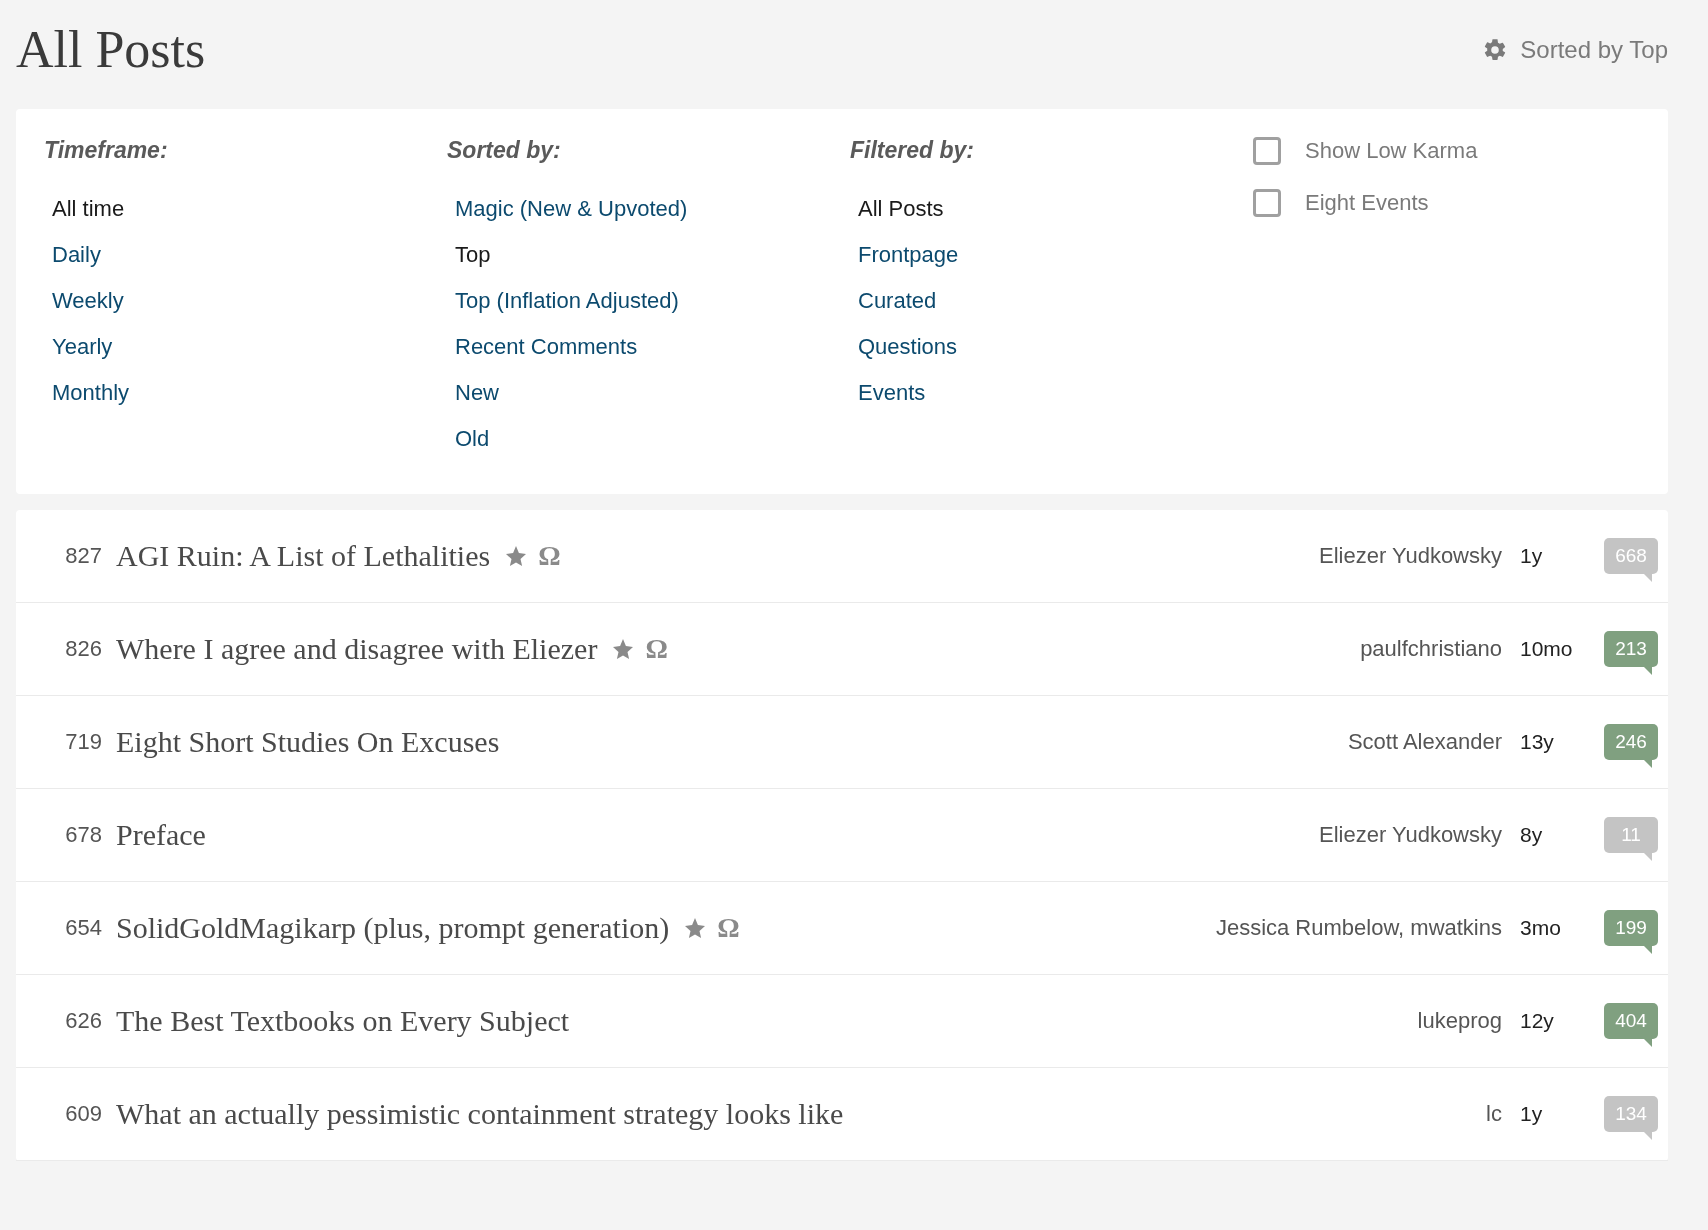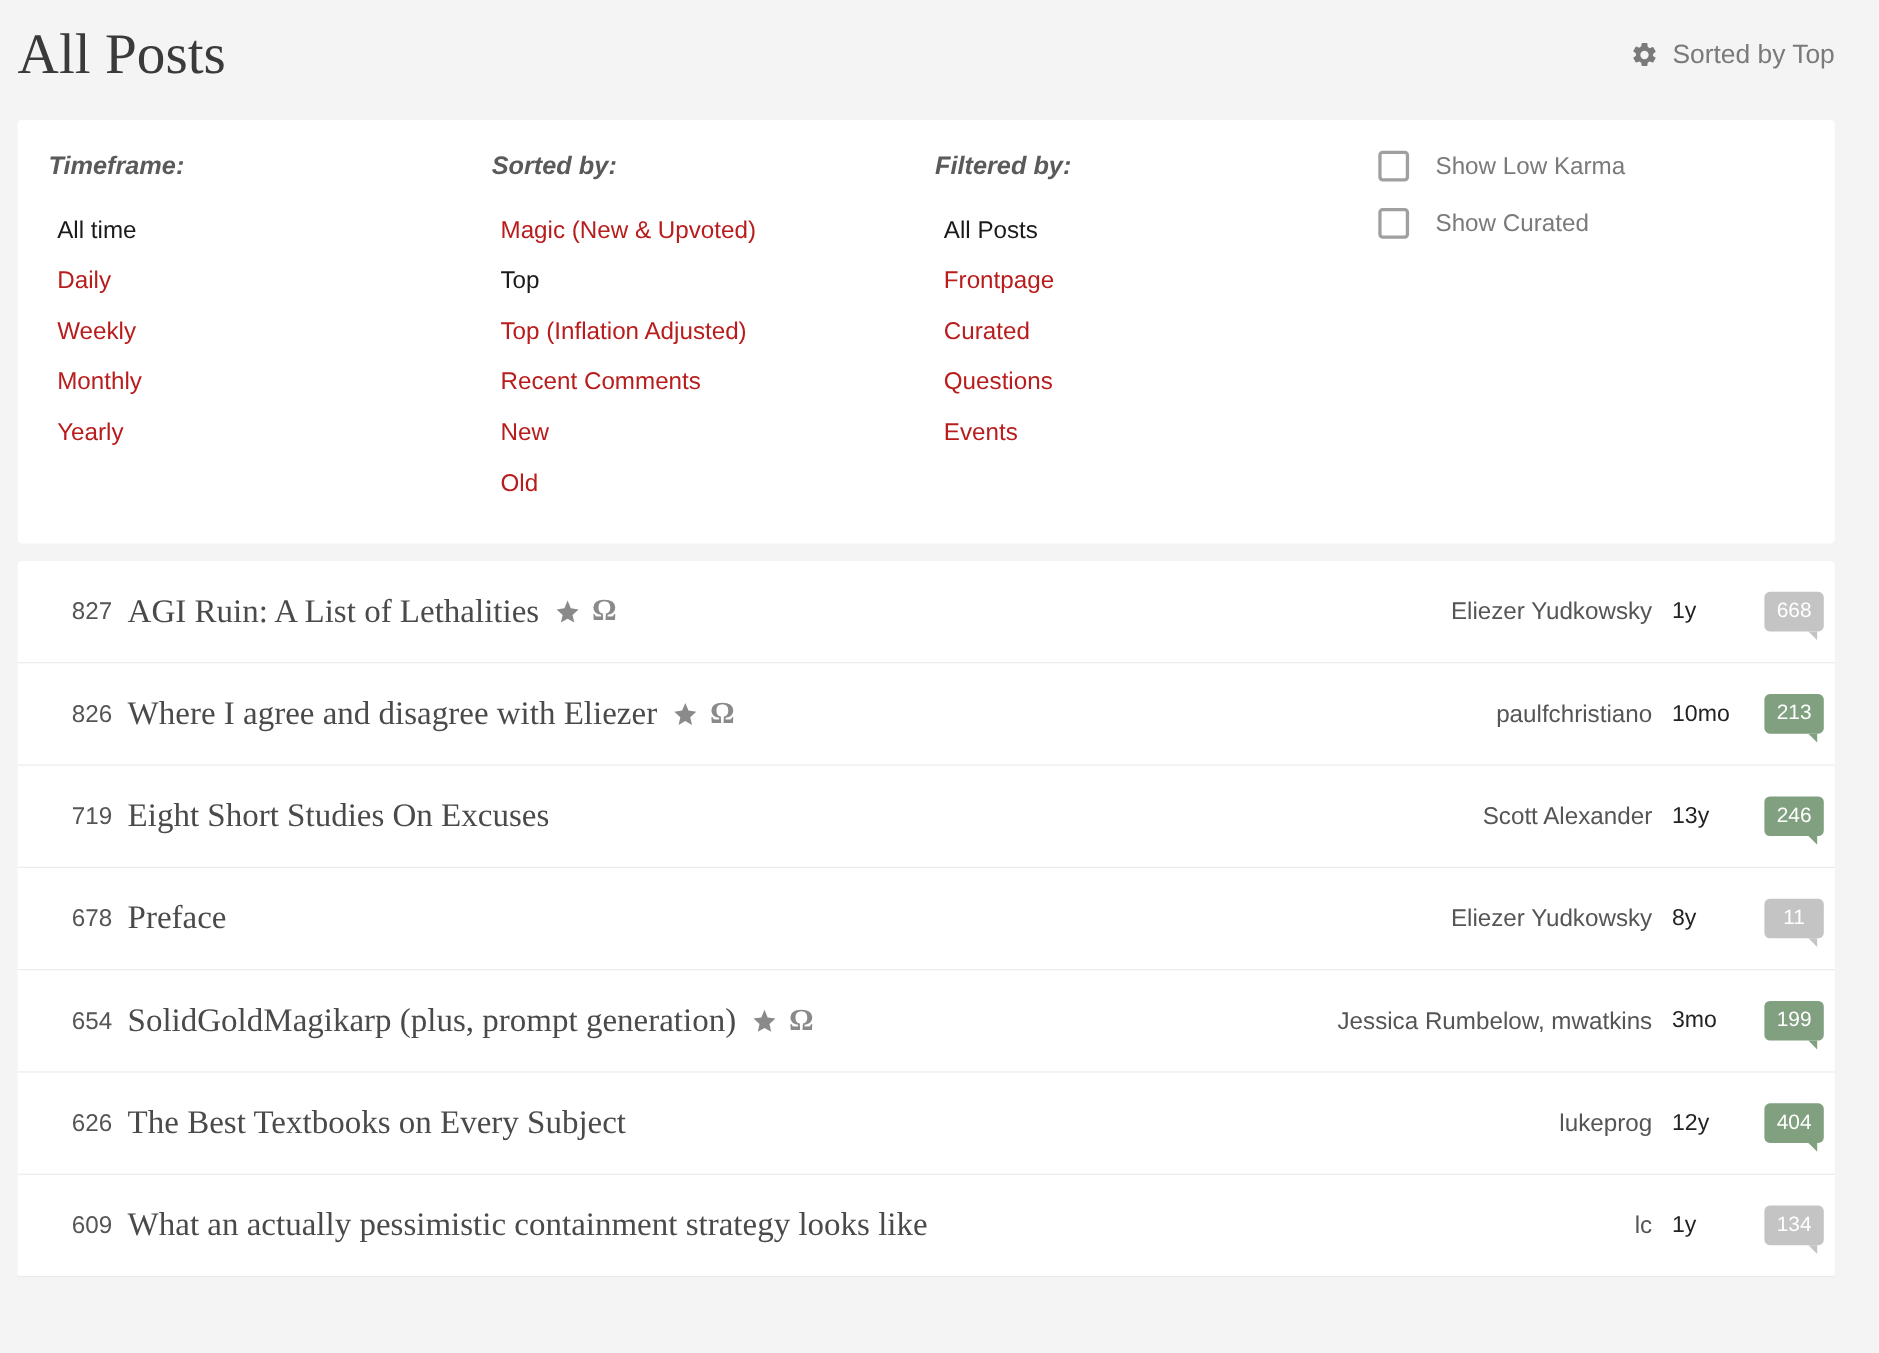--- a/index.html
+++ b/index.html
@@ -45,21 +45,21 @@
   .filter-col.col-4 { flex: 1; }
   .filter-heading {
     font-style: italic;
     font-weight: 600;
     color: #5a5a5a;
     font-size: 23px;
     margin-bottom: 22px;
   }
   .filter-option {
     font-size: 22px;
-    color: #b91c1c;
+    color: #0c4a6e;
     padding: 10px 8px;
     cursor: pointer;
   }
   .filter-option.selected { color: #1a1a1a; font-weight: 500; }
   .checkbox-row {
     display: flex;
     align-items: center;
     gap: 24px;
     margin-bottom: 24px;
     cursor: pointer;
@@ -158,22 +158,22 @@
     </div>
   </div>
 
   <div class="filters-panel">
     <div class="filter-col">
       <div class="filter-heading">Timeframe:</div>
       <div id="timeframe-options">
           <div class="filter-option selected">All time</div>
           <div class="filter-option">Daily</div>
           <div class="filter-option">Weekly</div>
+          <div class="filter-option">Yearly</div>
           <div class="filter-option">Monthly</div>
-          <div class="filter-option">Yearly</div>
         </div>
     </div>
     <div class="filter-col">
       <div class="filter-heading">Sorted by:</div>
       <div id="sortedby-options">
           <div class="filter-option">Magic (New &amp; Upvoted)</div>
           <div class="filter-option selected">Top</div>
           <div class="filter-option">Top (Inflation Adjusted)</div>
           <div class="filter-option">Recent Comments</div>
           <div class="filter-option">New</div>
@@ -191,21 +191,21 @@
         </div>
     </div>
     <div class="filter-col col-4">
       <div id="checkbox-options">
           <div class="checkbox-row">
             <div class="checkbox"></div>
             <span class="checkbox-label">Show Low Karma</span>
           </div>
           <div class="checkbox-row">
             <div class="checkbox"></div>
-            <span class="checkbox-label">Show Curated</span>
+            <span class="checkbox-label">Eight Events</span>
           </div>
         </div>
     </div>
   </div>
 
   <div class="posts-list" id="posts-list">
       <div class="post-row">
         <div class="post-karma">827</div>
         <div class="post-title">AGI Ruin: A List of Lethalities</div>
         <div class="post-icons">

